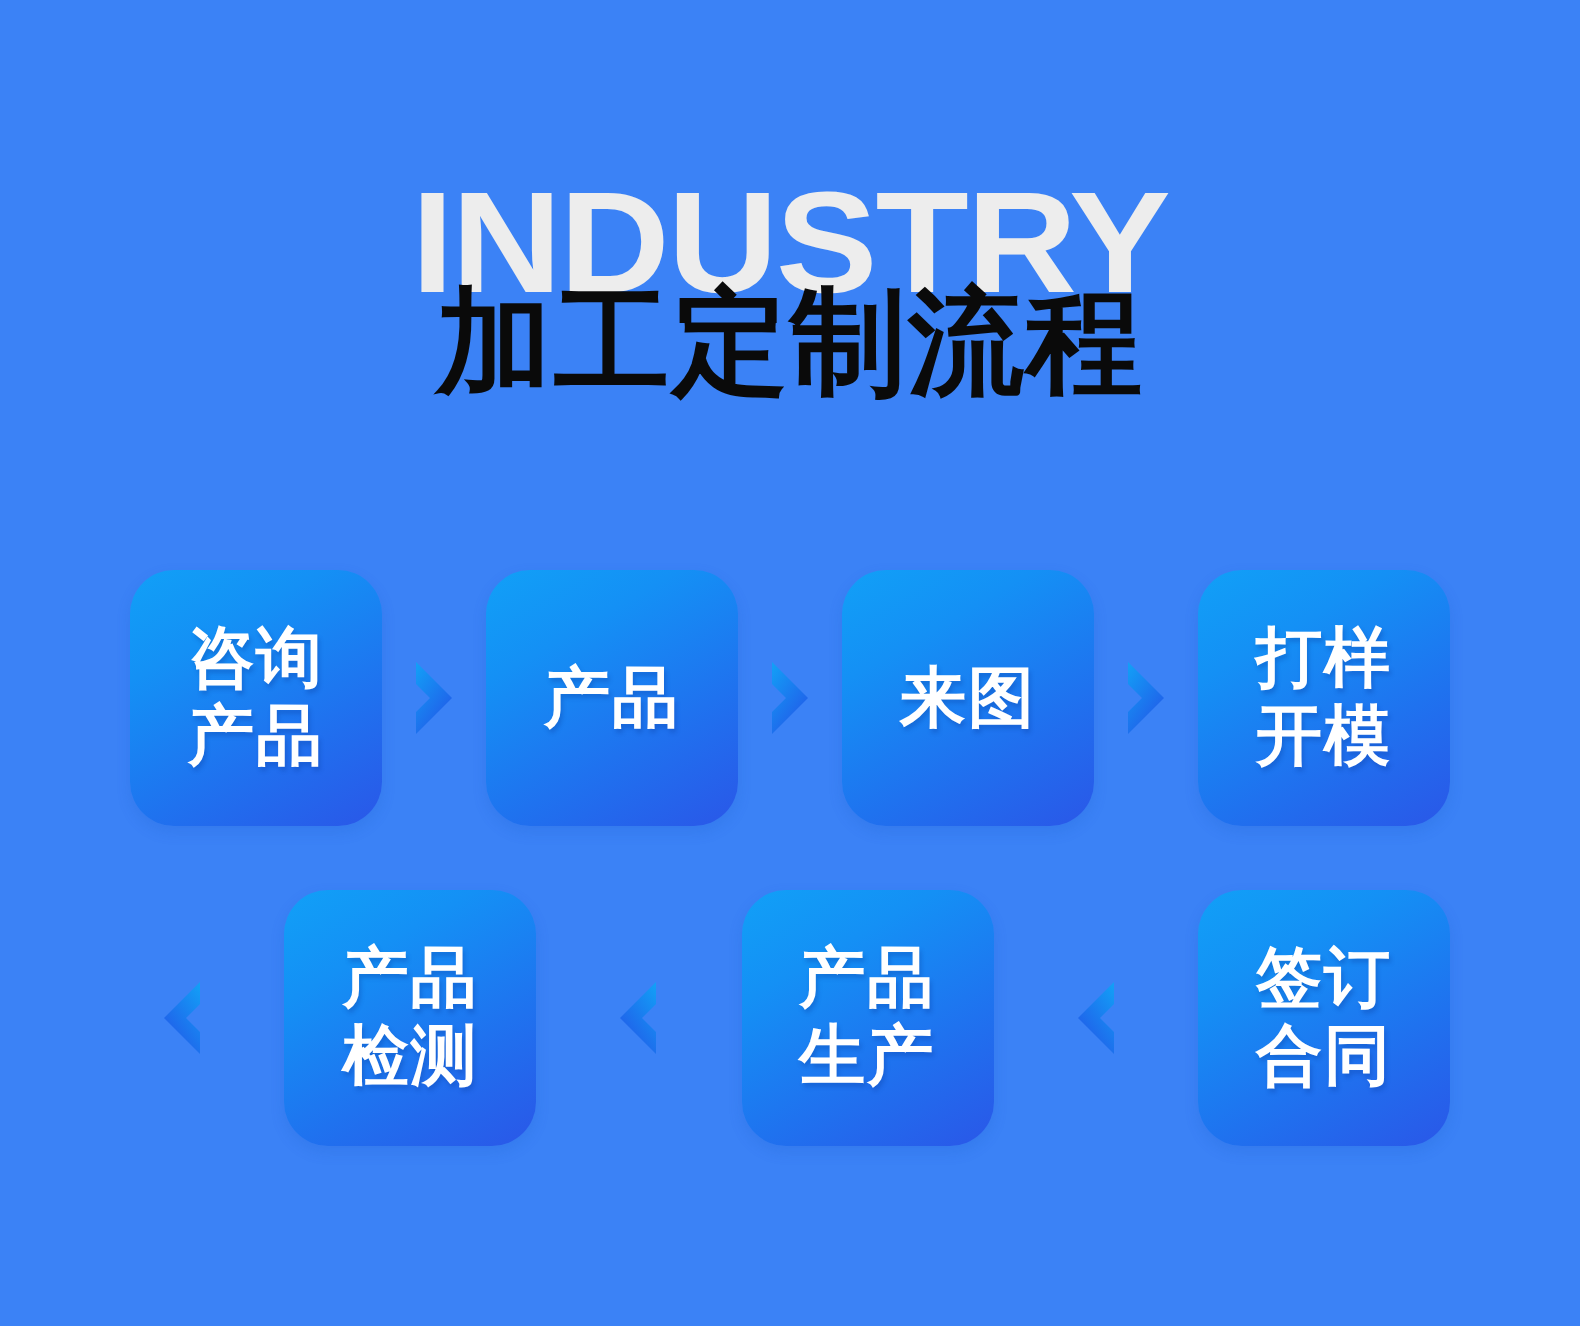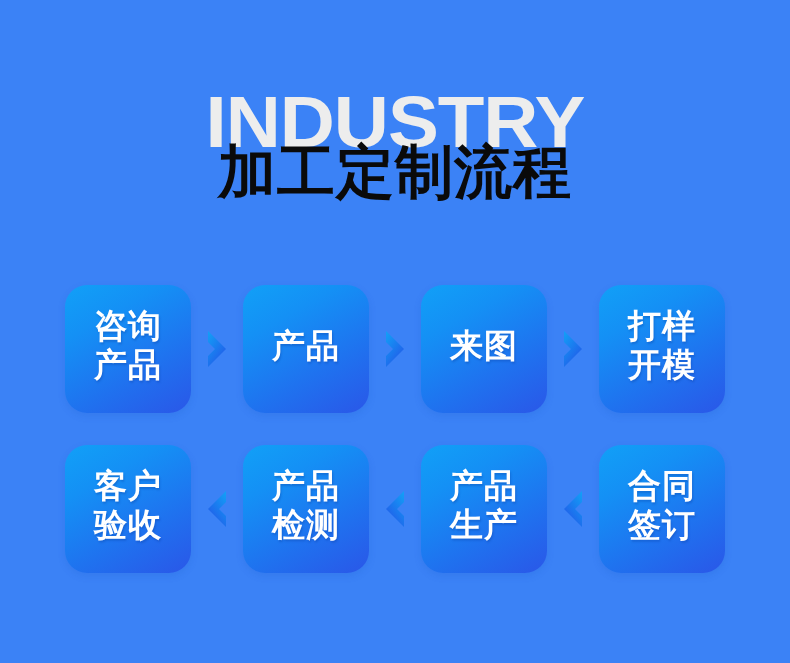--- a/index.html
+++ b/index.html
@@ -70,21 +70,20 @@
   }
 
   .flow-row {
     position: relative;
     height: 128px;
     width: 660px;
     margin: 0 auto;
     display: flex;
     align-items: center;
     justify-content: space-between;
-    font-family: Liberation Mono, monospace;
   }
 
   .flow-row.row-2 {
     margin-top: 32px;
   }
 
   .step-box {
     width: 126px;
     height: 128px;
     border-radius: 22px;
@@ -187,24 +186,20 @@
 
       <div class="step-box">
         <div class="step-line">打样</div>
         <div class="step-line">开模</div>
       </div>
 
     </div>
 
     <div class="flow-row row-2">
 
-      <div class="step-box">
-        <div class="step-line">客户</div>
-        <div class="step-line">验收</div>
-      </div>
 
       <div class="chev">
         <svg width="26" height="40" viewBox="0 0 26 40">
           <defs>
             <linearGradient id="gL1" x1="1" y1="0" x2="0.3" y2="1">
               <stop offset="0%" stop-color="#12a1f7"></stop>
               <stop offset="100%" stop-color="#2259e8"></stop>
             </linearGradient>
           </defs>
           <path d="M22 2 L4 20 L22 38 L22 27 L15 20 L22 13 Z" fill="url(#gL1)"></path>
@@ -239,21 +234,21 @@
             <linearGradient id="gL3" x1="1" y1="0" x2="0.3" y2="1">
               <stop offset="0%" stop-color="#12a1f7"></stop>
               <stop offset="100%" stop-color="#2259e8"></stop>
             </linearGradient>
           </defs>
           <path d="M22 2 L4 20 L22 38 L22 27 L15 20 L22 13 Z" fill="url(#gL3)"></path>
         </svg>
       </div>
 
       <div class="step-box">
+        <div class="step-line">签订</div>
         <div class="step-line">合同</div>
-        <div class="step-line">签订</div>
       </div>
 
     </div>
 
   </div>
 
 </div>
 
 </body></html>

